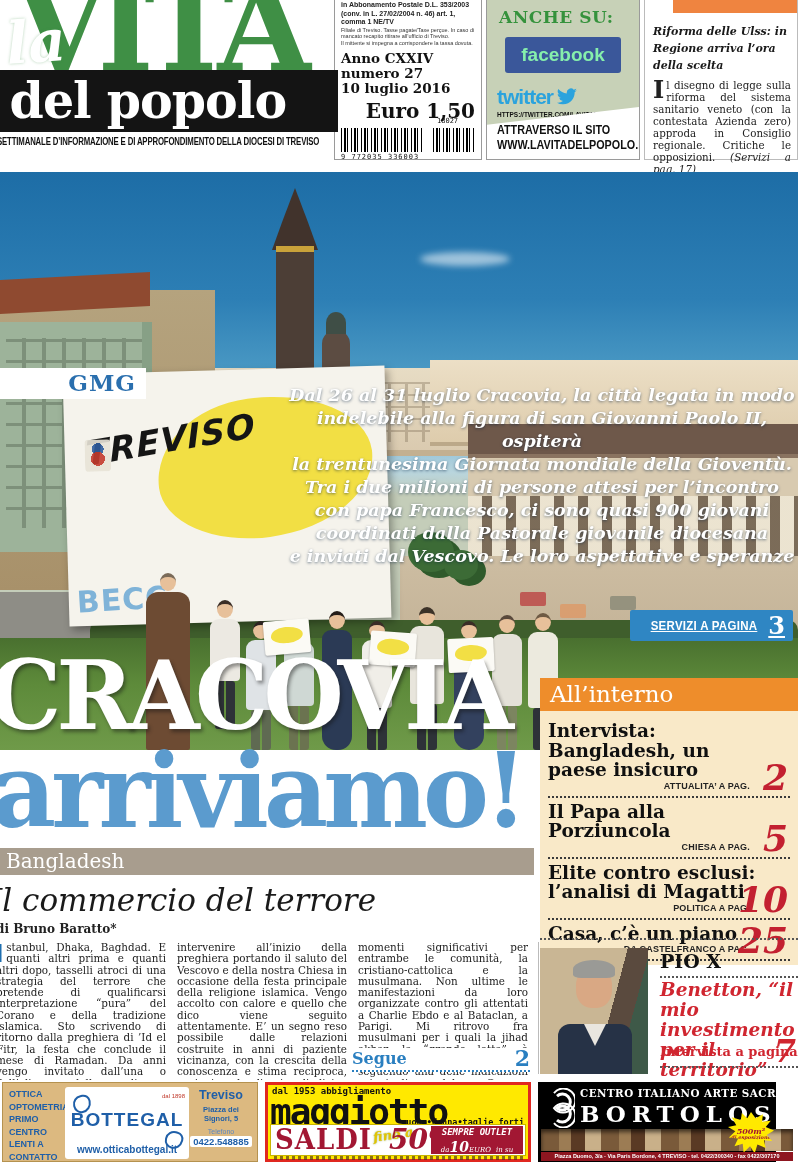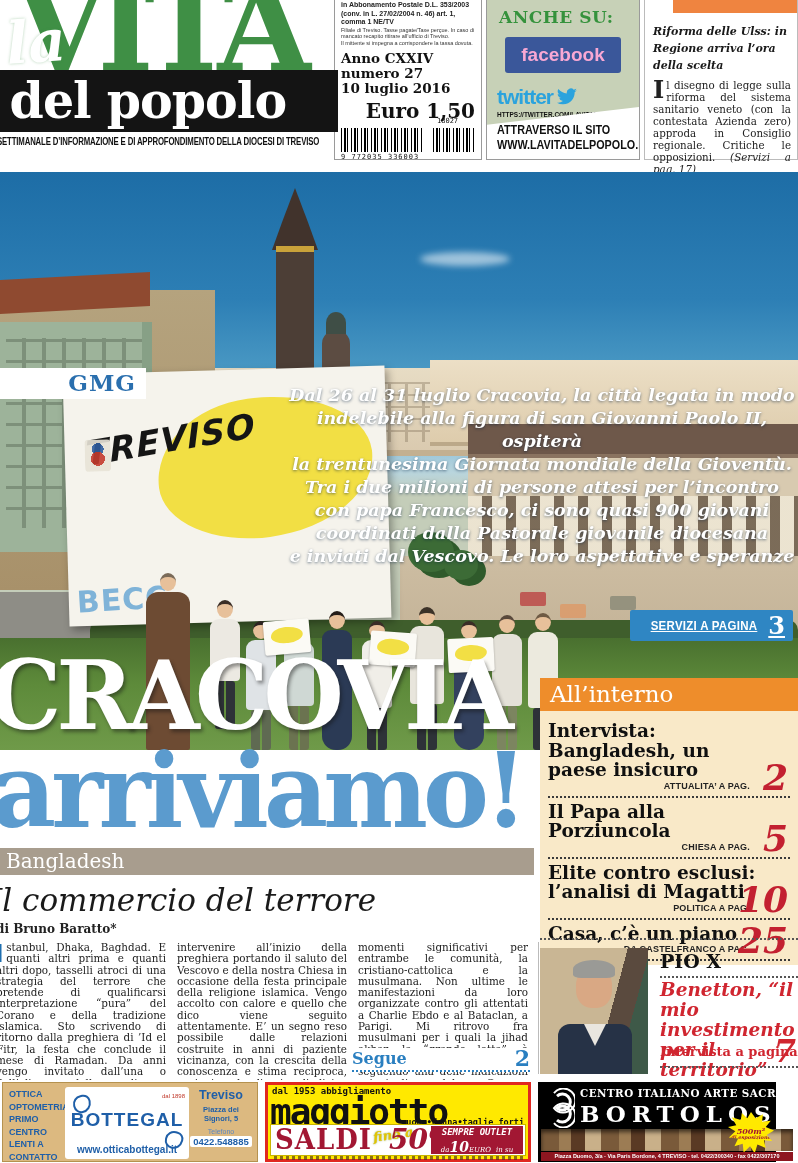--- a/index.html
+++ b/index.html
@@ -33,21 +33,21 @@
   .bc2{left:92px;width:42px;}
   .bcnum{position:absolute;bottom:0;left:0;font-family:"DejaVu Sans Mono",monospace;
          font-size:7px;color:#111;letter-spacing:1px;}
   .bccode{position:absolute;top:-8px;left:96px;font-family:"DejaVu Sans Mono",monospace;
           font-size:7px;color:#111;}
 
   .socialbox{left:486px;top:-4px;width:154px;height:164px;background:#c7d1b7;
              border:1px solid #9a9a9a;box-sizing:border-box;overflow:hidden;}
   .anche{margin:10px 0 0 12px;font-weight:bold;font-size:17px;color:#35923c;letter-spacing:.5px;}
   .fbchip{margin:10px auto 0;width:116px;height:36px;background:#3a579a;border-radius:3px;
-          color:#f9a8d4;font-family:"Liberation Sans",sans-serif;font-weight:bold;font-size:19px;
+          color:#86efac;font-family:"Liberation Sans",sans-serif;font-weight:bold;font-size:19px;
           text-align:center;line-height:36px;}
   .twrow{margin:12px 0 0 10px;color:#2ba3dd;font-family:"Liberation Sans",sans-serif;
          font-weight:bold;font-size:21px;letter-spacing:-1px;display:flex;align-items:center;}
   .twurl{margin:2px 0 0 10px;font-family:"Liberation Sans",sans-serif;font-weight:bold;
          font-size:6.8px;color:#111;transform:scaleX(.95);transform-origin:left;}
   .sitearea{position:absolute;left:0;bottom:0;width:100%;height:52px;background:#fff;
             clip-path:polygon(0 34%,100% 0,100% 100%,0 100%);}
   .sitetxt{position:absolute;left:10px;bottom:6px;font-family:"Liberation Sans",sans-serif;
            font-weight:bold;font-size:12px;line-height:15px;color:#111;
            transform:scaleX(.9);transform-origin:left;white-space:nowrap;}

